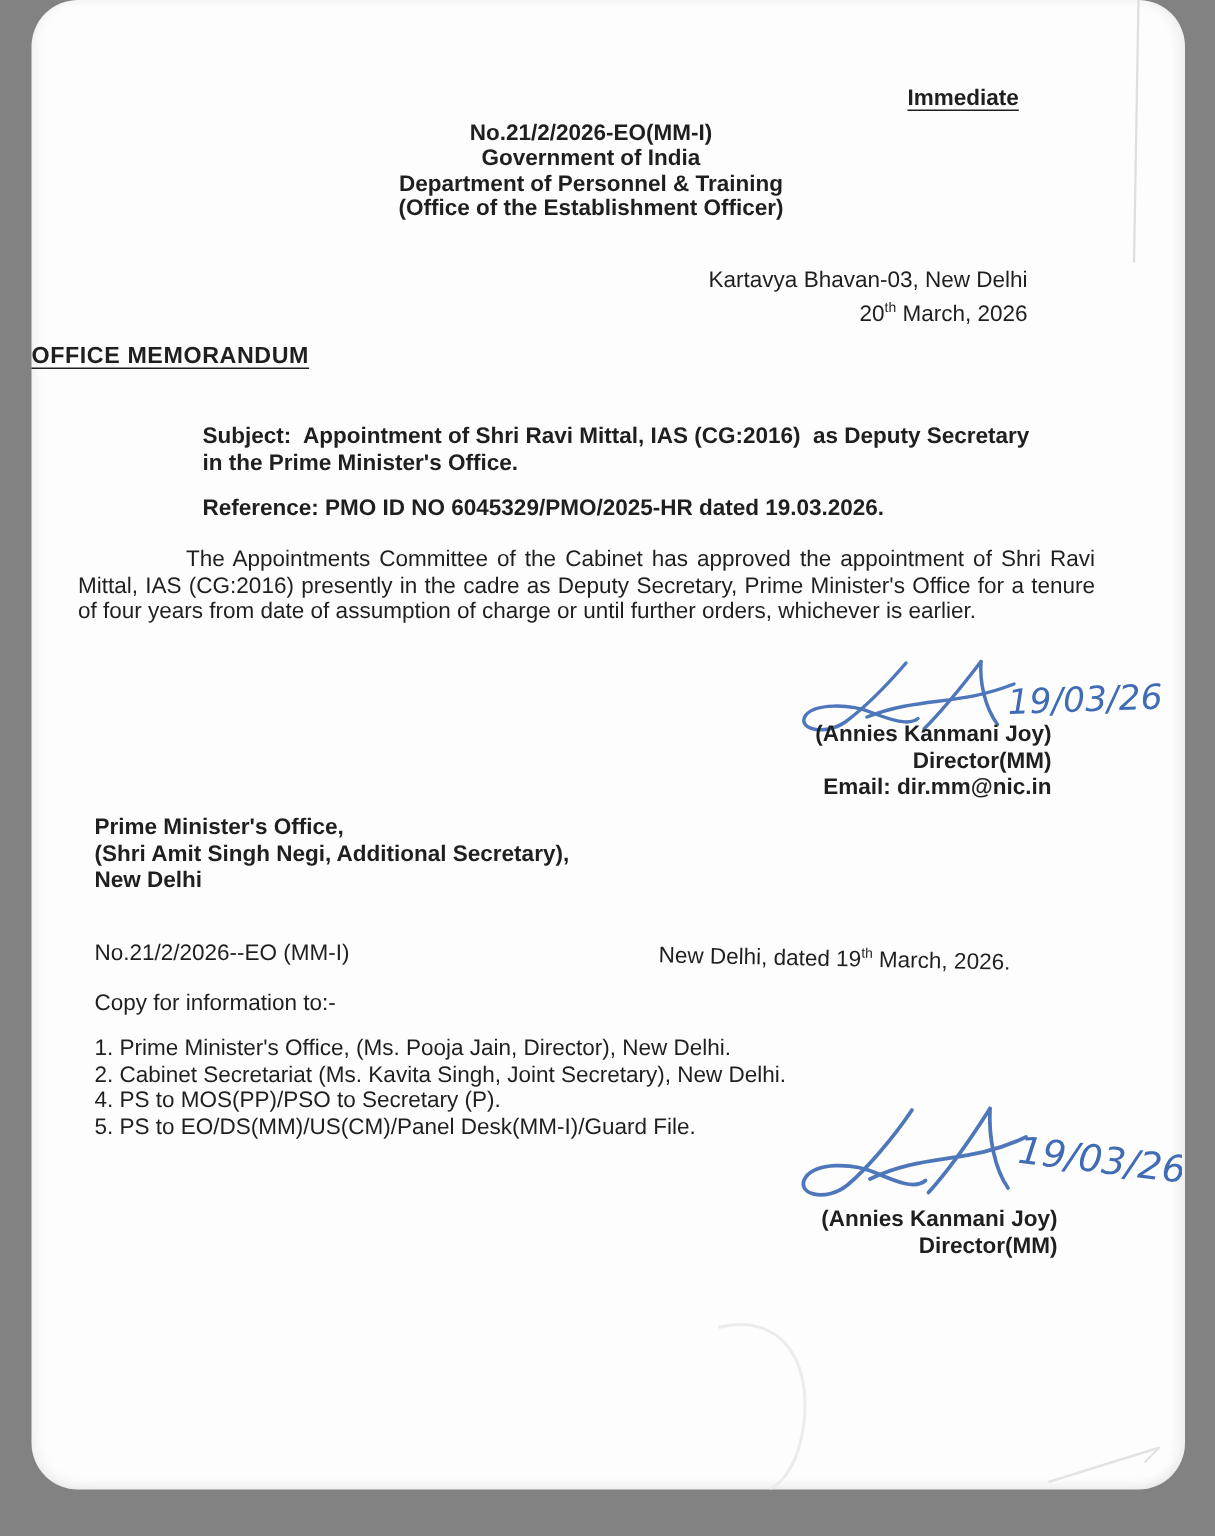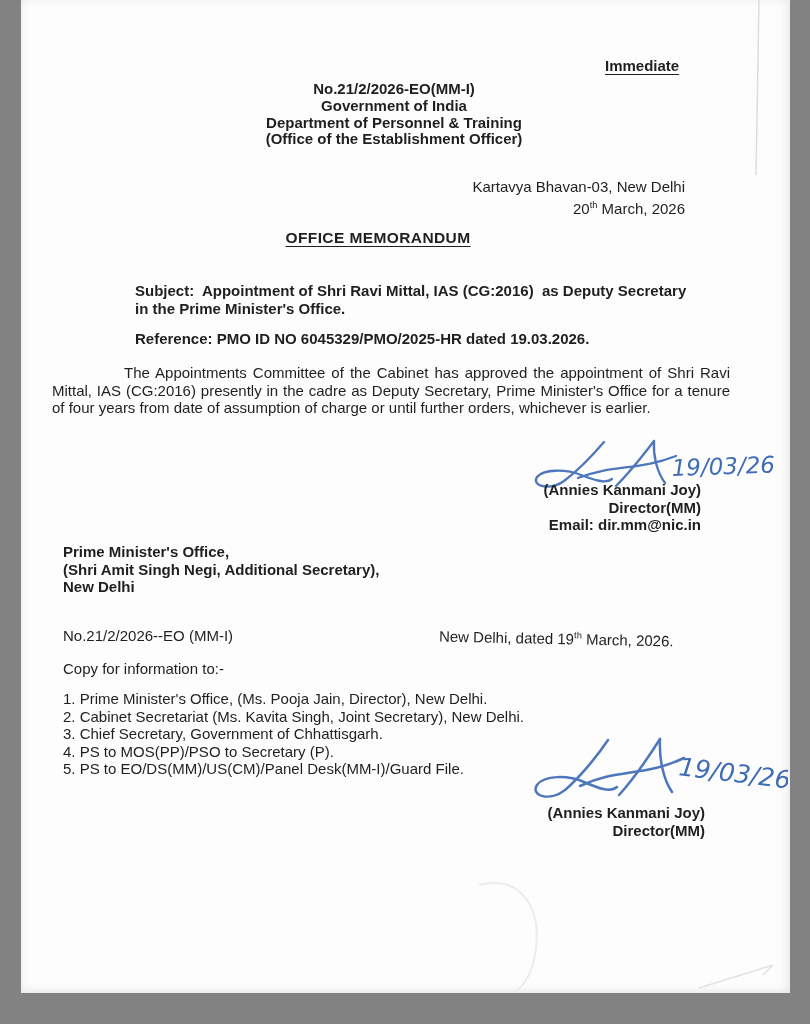--- a/index.html
+++ b/index.html
@@ -7,29 +7,30 @@
   body {
     background:#828282;
     font-family:"Liberation Sans", sans-serif;
     color:#1f1f1f;
     position:relative;
   }
   .page {
     position:absolute; left:21px; top:0; width:769px; height:993px;
     background:#fdfdfd;
     box-shadow: inset -4px 0 8px rgba(0,0,0,0.06), inset 3px -3px 8px rgba(0,0,0,0.05);
+    border-radius: 31px;
   }
   .abs { position:absolute; }
   .b { font-weight:bold; }
   .keepws { white-space:pre-wrap; }
   .u { text-decoration:underline; text-underline-offset:3px; }
   .priority { left:584px; top:57px; font-size:15px; }
   .letterhead { left:0; top:81px; width:698px; text-align:center; font-size:15px; line-height:16.8px;padding-left:48px; }
   .place-date { top:178px; right:105px; text-align:right; font-size:15px; line-height:18px; }
-  .doc-title { top:229px; left:0; width:714px; text-align:center; font-size:15.5px; letter-spacing:0.4px; }
+  .doc-title { top:229px; left:0; width:714px; text-align:left; font-size:15.5px; letter-spacing:0.4px; }
   .subject { top:282px; left:114px; width:585px; font-size:15px; line-height:17.6px; }
   .reference { top:330px; left:114px; font-size:15px; }
   .body-para { top:364px; left:31px; width:678px; font-size:15px; line-height:17.6px; text-align:justify; text-indent:72px; }
   .sig-svg1 { left:505px; top:438px; }
   .sig-block1 { top:481px; right:89px; text-align:right; font-size:15px; line-height:17.6px; }
   .addressee { top:543px; left:42px; font-size:15px; line-height:17.6px; }
   .endorse-no { top:627px; left:42px; font-size:15px; }
   .endorse-date { top:630px; left:418px; font-size:15px; transform:rotate(1.2deg); }
   .copy-heading { top:660px; left:42px; font-size:15px; }
   .copy-list { top:690px; left:42px; font-size:15px; line-height:17.5px; }
@@ -97,21 +98,20 @@
   </div>
 
   <div class="abs endorse-no">No.21/2/2026--EO (MM-I)</div>
   <div class="abs endorse-date"><span>New Delhi, dated 19</span><sup>th</sup><span class="keepws"> March, 2026.</span></div>
 
   <div class="abs copy-heading">Copy for information to:-</div>
 
   <div class="abs copy-list">
     <div>1. Prime Minister's Office, (Ms. Pooja Jain, Director), New Delhi.</div>
     <div>2. Cabinet Secretariat (Ms. Kavita Singh, Joint Secretary), New Delhi.</div>
-    <div>3. Chief Secretary, Government of Chhattisgarh.</div>
     <div>4. PS to MOS(PP)/PSO to Secretary (P).</div>
     <div>5. PS to EO/DS(MM)/US(CM)/Panel Desk(MM-I)/Guard File.</div>
   </div>
 
   <svg class="abs sig-svg2" width="262" height="70" viewBox="0 0 262 70">
     <g fill="none" stroke="#3f6cb5" stroke-width="2.5" stroke-linecap="round" opacity="0.92">
       <path d="M82,5 C70,23 52,44 39,55 C24,67 4,61 11,50 C18,40 42,40 58,47 C72,53 84,58 91,52"></path>
       <path d="M134,4 C120,26 104,48 93,60"></path>
       <path d="M134,4 C133,23 137,44 146,57"></path>
       <path d="M54,51 C92,33 118,42 158,23"></path>

